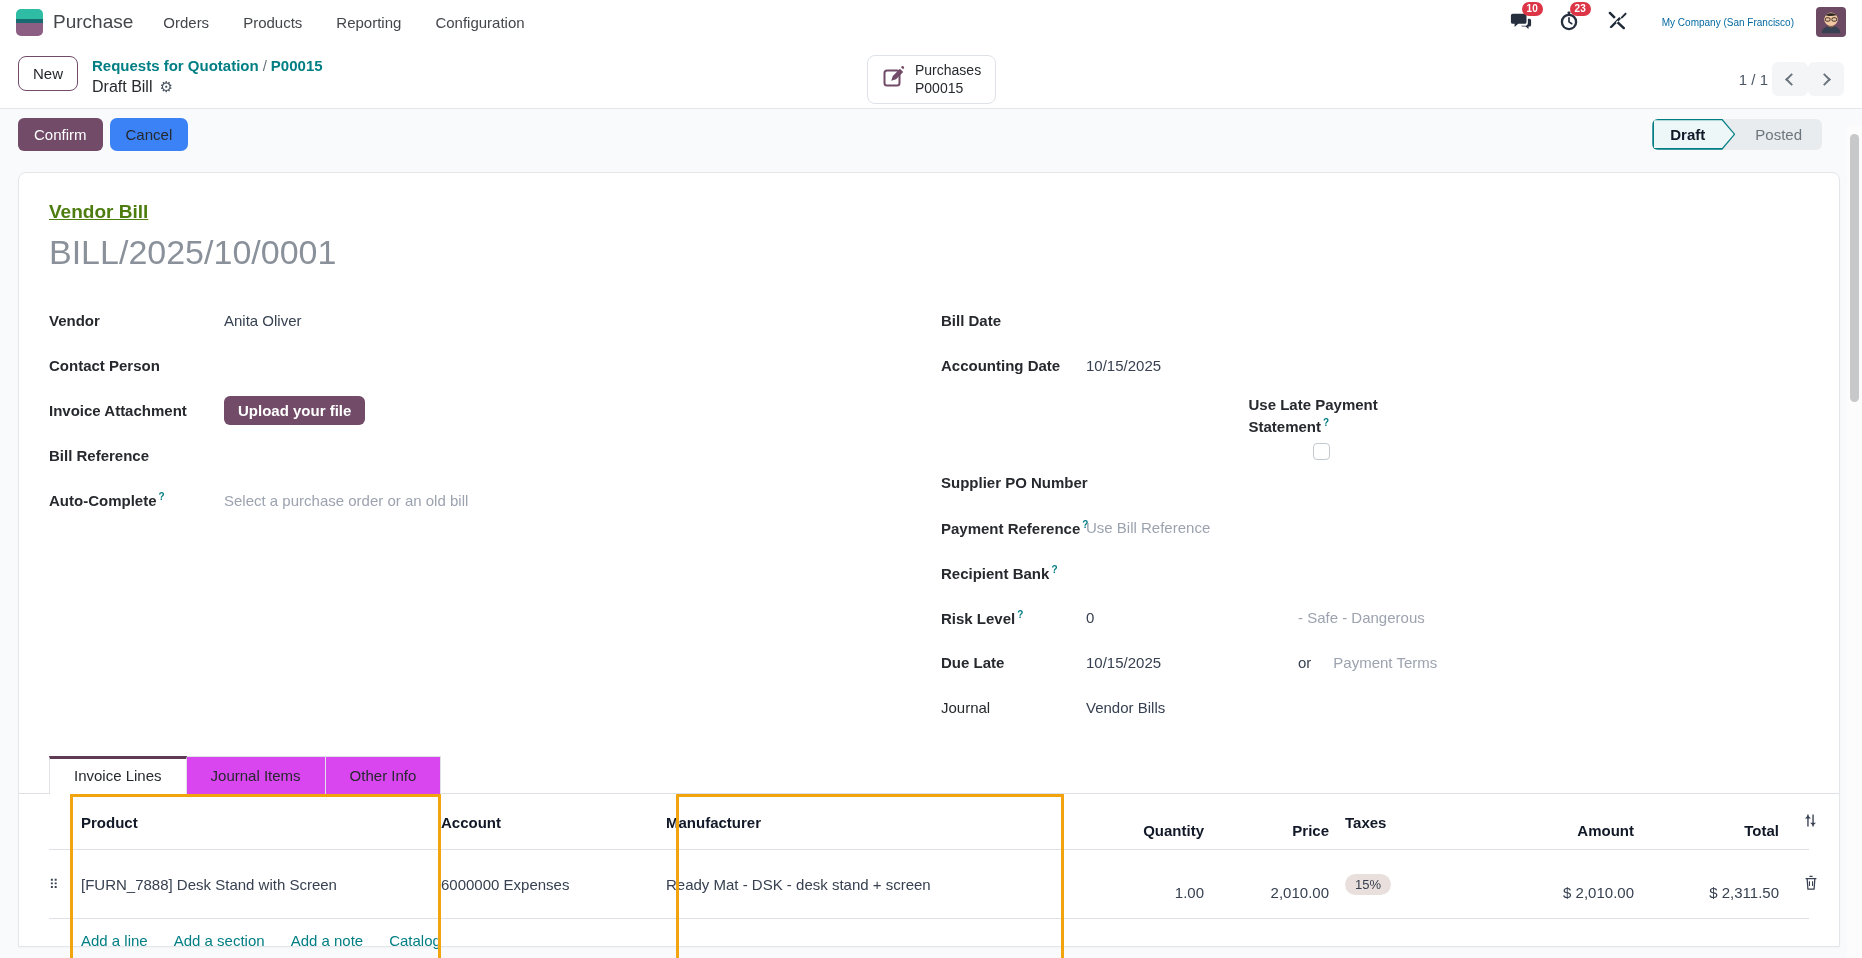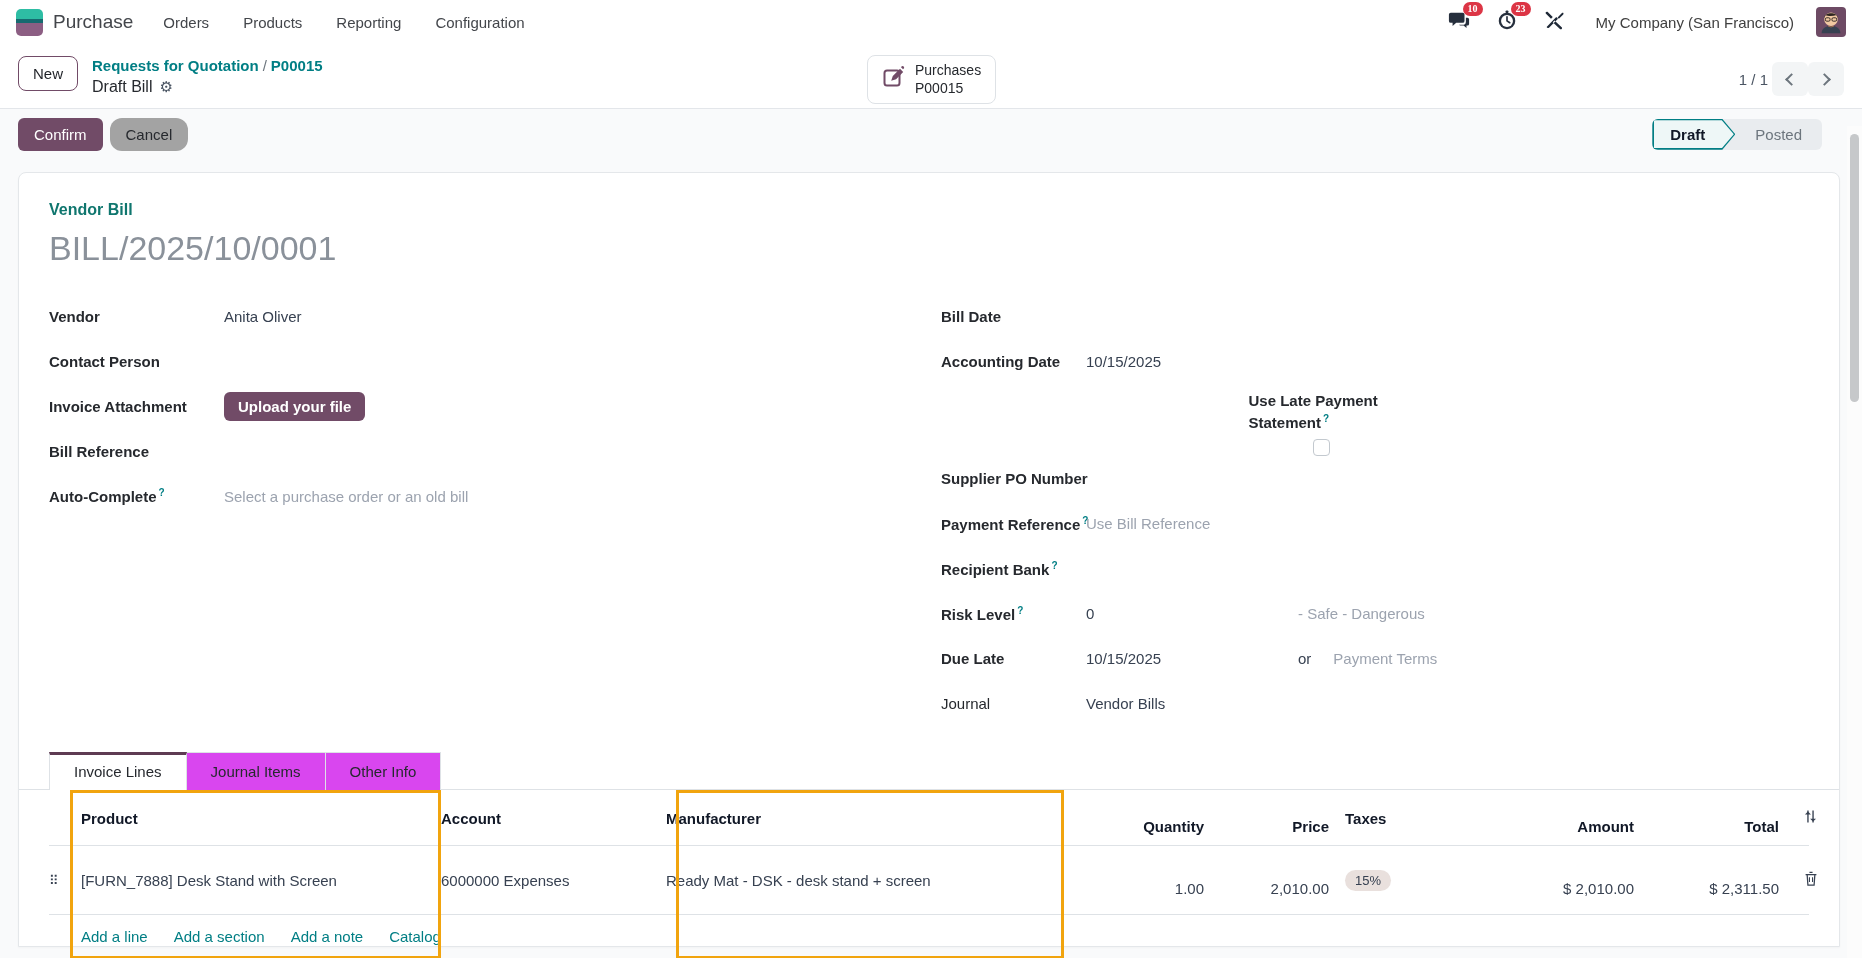--- a/index.html
+++ b/index.html
@@ -7,24 +7,24 @@
   body { font-family:"Liberation Sans", sans-serif; font-size:15px; color:#374151; background:#f9fafb; }
 
   
   .navbar { height:44px; background:#fff; display:flex; align-items:center; padding:0 16px; }
   .app-icon { width:27px; height:27px; border-radius:5px; margin-right:10px;
     background:linear-gradient(180deg,#2ebda4 0%,#2ebda4 38%,#176a70 38%,#176a70 52%,#8c5e83 52%,#8c5e83 100%); }
   .brand { font-size:19px; font-weight:500; color:#43464b; margin-right:30px; cursor:default; }
   .nav-menu { display:flex; gap:34px; }
   .nav-item { color:#43464b; font-size:15px; cursor:pointer; }
   .nav-right { margin-left:auto; display:flex; align-items:center; gap:22px; }
-  .icon-wrap { position:relative; width:26px; height:26px; display:flex; align-items:center; justify-content:center; cursor:pointer;font-family:Liberation Serif, serif; }
+  .icon-wrap { position:relative; width:26px; height:26px; display:flex; align-items:center; justify-content:flex-end; cursor:pointer; }
   .badge { position:absolute; top:-7px; right:-11px; background:#dc3545; color:#fff; font-size:10px; font-weight:700;
     border-radius:9px; padding:2px 5px; line-height:1; }
-  .company-name { font-size:15px; color:#404040; margin-left:6px; }
+  .company-name { font-size:10px; color:#0369a1; margin-left:12px; }
   .avatar { width:30px; height:30px; border-radius:4px; overflow:hidden; cursor:pointer; }
 
   
   .control-panel { background:#fff; padding:12px 18px 10px 18px; display:flex; align-items:flex-start; position:relative; }
   .btn-new { background:#fff; border:1px solid #714B67; border-radius:8px; padding:8px 14px; font-size:15px;
     color:#1f2227; cursor:pointer; font-family:inherit; }
   .crumbs { margin-left:14px; line-height:1.35; }
   .crumb-line1 { font-weight:700; font-size:15px; }
   .crumb-link { color:#017e84; cursor:pointer; }
   .crumb-sep { color:#6c757d; font-weight:400; padding:0 4px; }
@@ -37,35 +37,35 @@
   .pager-count { color:#4b5563; margin-right:4px; }
   .pg-btn { width:36px; height:34px; background:#f3f5f6; border-radius:6px; border:none; cursor:pointer; position:relative; }
   .chev { display:inline-block; width:9px; height:9px; border-right:2px solid #6c757d; border-bottom:2px solid #6c757d; }
   .chev-left { transform:rotate(135deg); margin-left:3px; }
   .chev-right { transform:rotate(-45deg); margin-right:3px; }
 
   
   .status-bar { background:#f9fafb; border-top:1px solid #e3e6ea; padding:9px 18px; display:flex; align-items:center; }
   .btn-confirm { background:#714B67; color:#fff; border:none; border-radius:6px; padding:8px 16px; font-size:15px;
     font-weight:500; cursor:pointer; font-family:inherit; }
-  .btn-cancel { background:#a3a3a3; color:#26292e; border:none; border-radius:12px; padding:8px 16px; font-size:15px;
+  .btn-cancel { background:#3b82f6; color:#26292e; border:none; border-radius:7px; padding:8px 16px; font-size:15px;
     margin-left:7px; cursor:pointer; font-family:inherit; }
   .stepper { margin-left:auto; margin-right:22px; display:flex; background:#e9ecef; border-radius:6px; overflow:hidden; }
   .step-active { position:relative; padding:7px 30px 7px 18px; }
   .step-active .arrow-bg { position:absolute; inset:0; background:#017e84;
     clip-path:polygon(0 0, calc(100% - 13px) 0, 100% 50%, calc(100% - 13px) 100%, 0 100%); }
   .step-active .arrow-fill { position:absolute; inset:1.5px; background:#eef7f7;
     clip-path:polygon(0 0, calc(100% - 12px) 0, 100% 50%, calc(100% - 12px) 100%, 0 100%); }
   .step-active .step-label { position:relative; font-weight:700; color:#111827; }
   .step-inactive { padding:7px 20px; color:#6c757d; cursor:pointer; }
 
   
   .sheet { background:#fff; margin:12px 22px 0 18px; border:1px solid #e4e7ea; border-radius:8px 8px 0 0;
     padding:28px 30px 0 30px; height:775px; position:relative; box-shadow:0 1px 2px rgba(0,0,0,0.03); }
-  .doc-type { font-size:16px; font-weight:700; color:#0f766e; margin-bottom:10px; }
+  .doc-type { font-size:19px; font-weight:700; color:#4d7c0f; margin-bottom:10px;text-decoration:underline; }
   .doc-number { font-size:34px; color:#8a919a; font-weight:400; margin-bottom:26px; }
 
   .form-cols { display:flex; }
   .col-left { width:892px; }
   .col-right { width:760px; margin-left:0; }
   .field-row { display:flex; align-items:center; min-height:45px; }
   .f-label { width:175px; font-weight:700; color:#26292e; flex-shrink:0; }
   .f-label.plain { font-weight:400; }
   .col-right .f-label { width:145px; }
   .f-value { color:#374151; display:flex; align-items:center; flex:1; }

